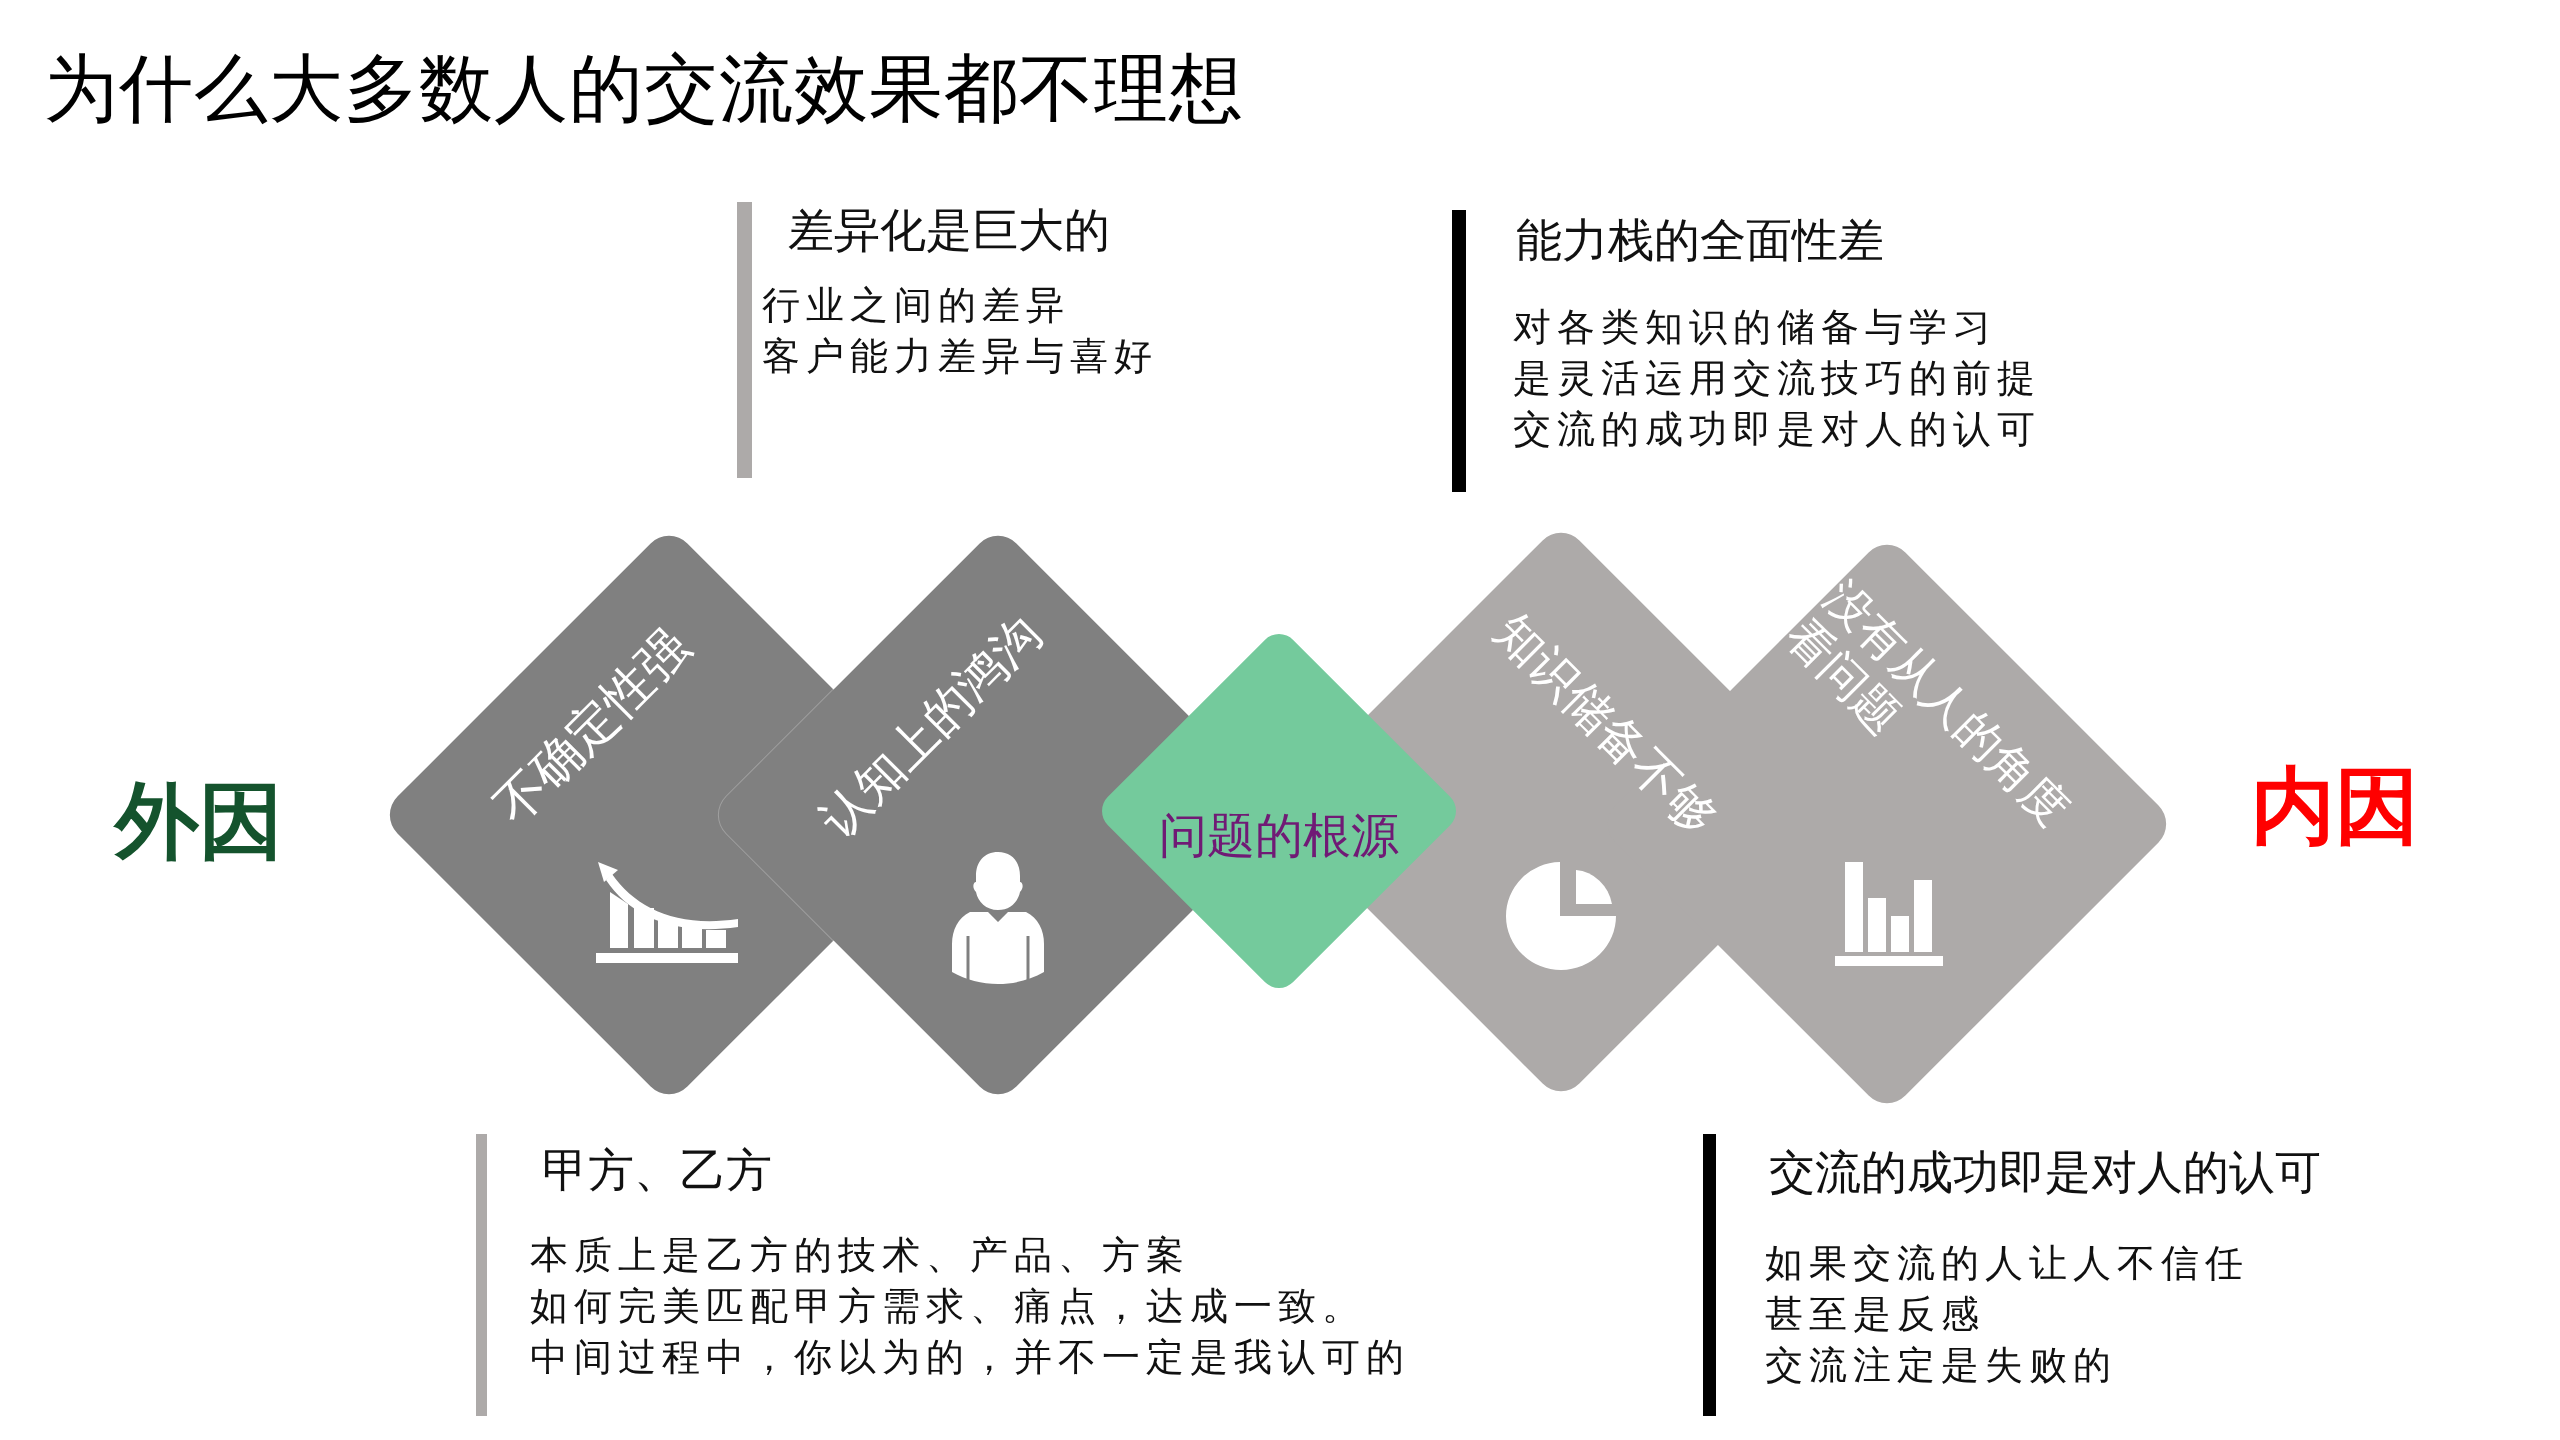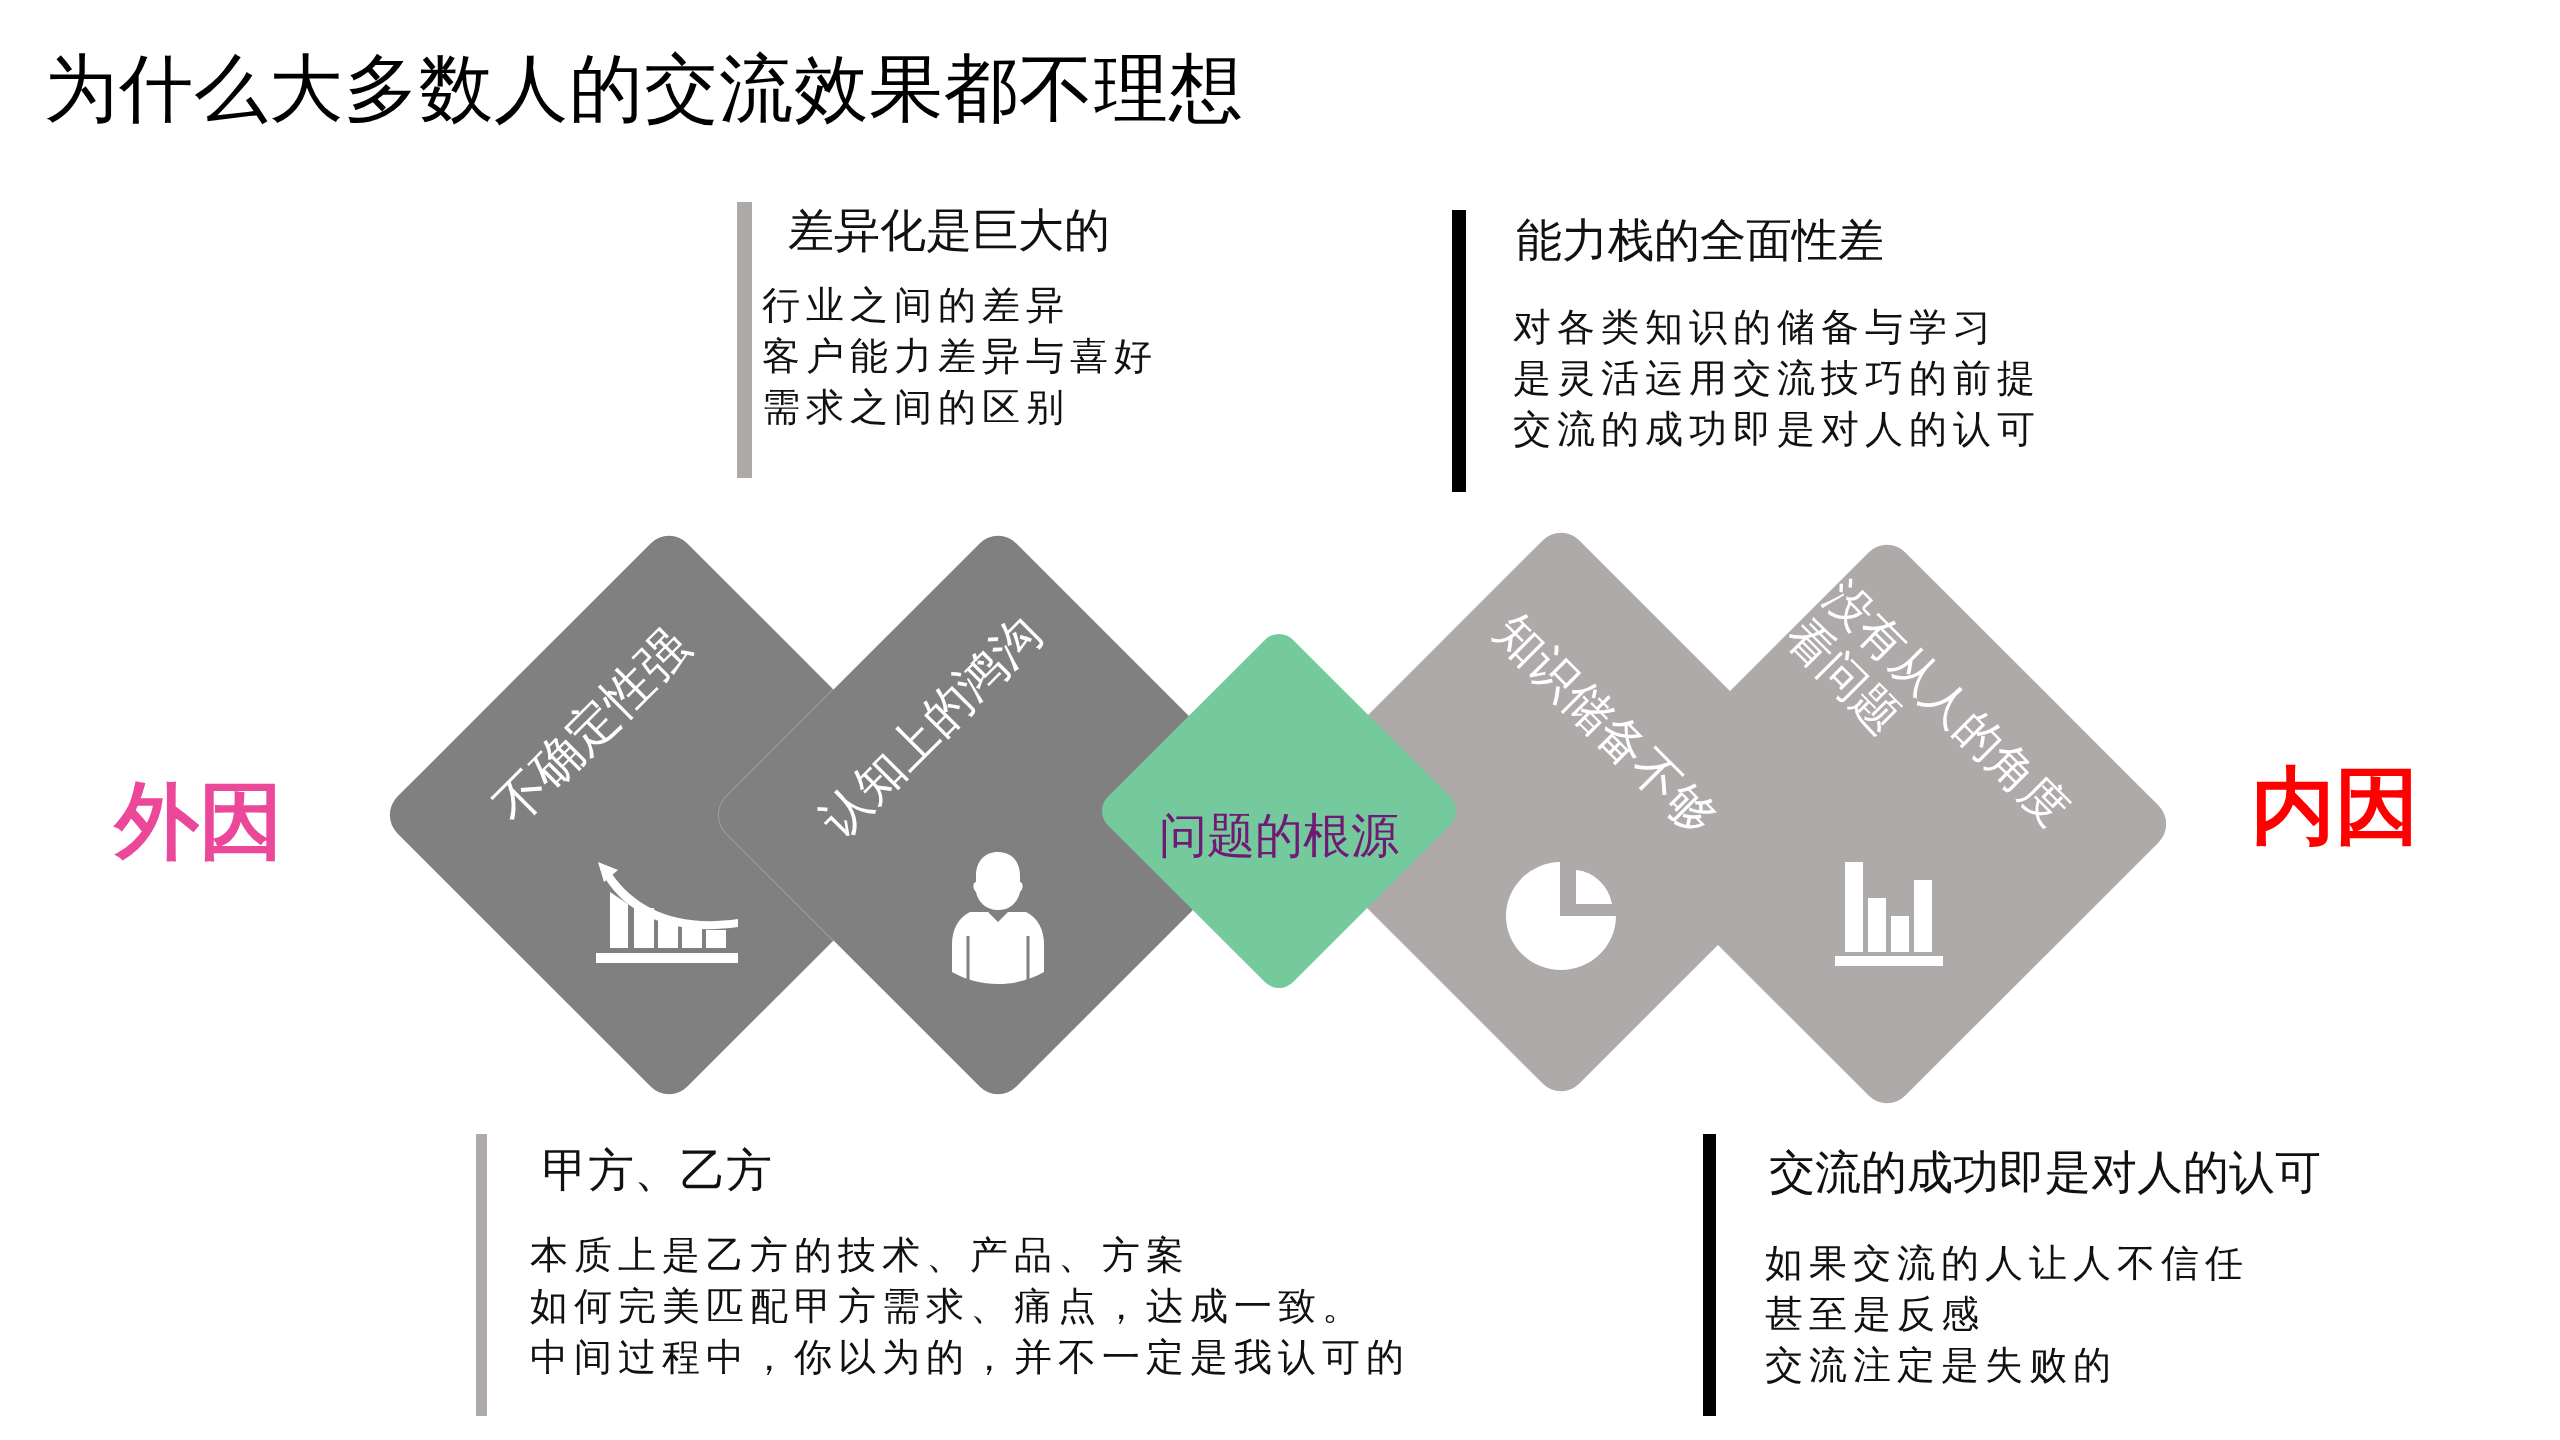--- a/index.html
+++ b/index.html
@@ -54,21 +54,20 @@
 <body>
 
 <div class="title">为什么大多数人的交流效果都不理想</div>
 
 <div class="note" style="left:737px; top:202px; width:500px; height:276px;">
   <div class="bar" style="height:276px; width:15px; background:#ADAAA9;"></div>
   <div class="heading" style="left:51px; top:0px;">差异化是巨大的</div>
   <div class="body" style="left:25px; top:78px;">
     <div>行业之间的差异</div>
     <div>客户能力差异与喜好</div>
-    <div>需求之间的区别</div>
   </div>
 </div>
 
 <div class="note" style="left:1452px; top:210px; width:700px; height:282px;">
   <div class="bar" style="height:282px; background:#000;"></div>
   <div class="heading" style="left:64px; top:2px;">能力栈的全面性差</div>
   <div class="body" style="left:61px; top:92px;">
     <div>对各类知识的储备与学习</div>
     <div>是灵活运用交流技巧的前提</div>
     <div>交流的成功即是对人的认可</div>
@@ -88,21 +87,21 @@
 <div class="note" style="left:1703px; top:1134px; width:760px; height:282px;">
   <div class="bar" style="height:282px; width:13px; background:#000;"></div>
   <div class="heading" style="left:66px; top:10px;">交流的成功即是对人的认可</div>
   <div class="body" style="left:62px; top:104px;">
     <div>如果交流的人让人不信任</div>
     <div>甚至是反感</div>
     <div>交流注定是失败的</div>
   </div>
 </div>
 
-<div class="side-label" style="left:115px; top:773px; color:#ec4899;">外因</div>
+<div class="side-label" style="left:115px; top:773px; color:#14532d;">外因</div>
 <div class="side-label" style="left:2251px; top:758px; color:#FF0000;">内因</div>
 
 <div class="diamond" style="left:669px; top:815px; background:#808080;"></div>
 <div class="diamond" style="left:998px; top:815px; background:#808080; box-shadow: 0 0 0 1px rgba(255,255,255,0.25);"></div>
 <div class="diamond" style="left:1561px; top:812px; background:#ADAAA9;"></div>
 <div class="diamond" style="left:1887px; top:824px; background:#ADAAA9;"></div>
 <div class="diamond small" style="left:1279px; top:811px; background:#74CA9C;"></div>
 
 <div class="dlabel" style="left:592px; top:726px; --rot:-45deg;">不确定性强</div>
 <div class="dlabel" style="left:930px; top:726px; --rot:-45deg; font-size:48px;">认知上的鸿沟</div>

